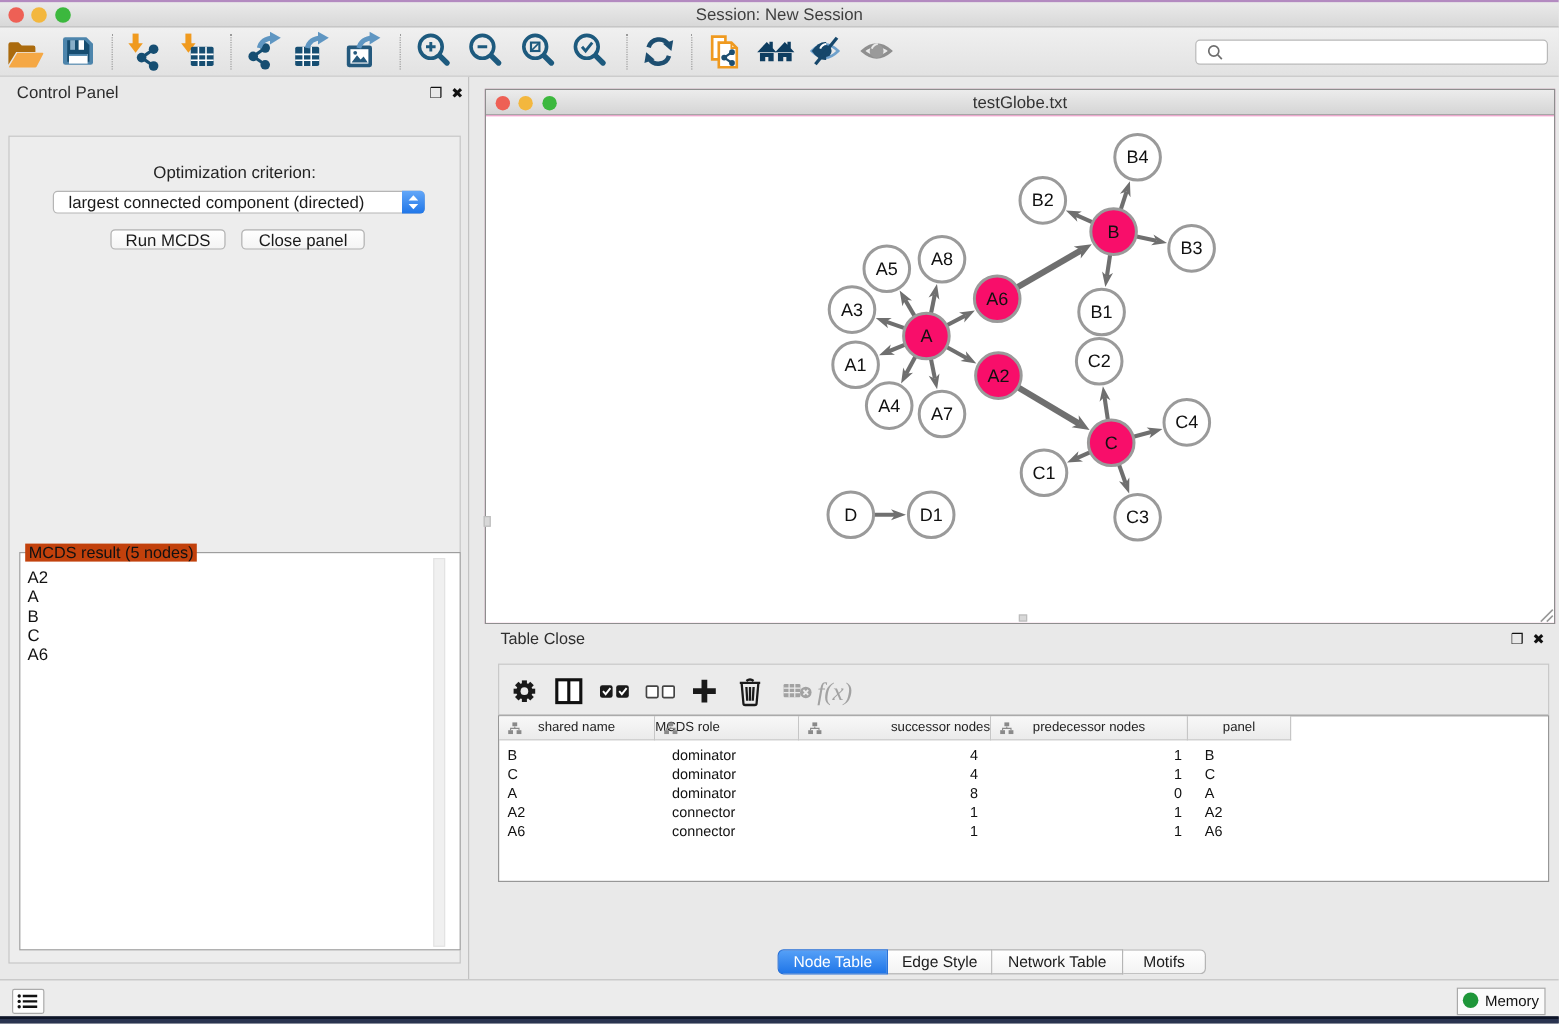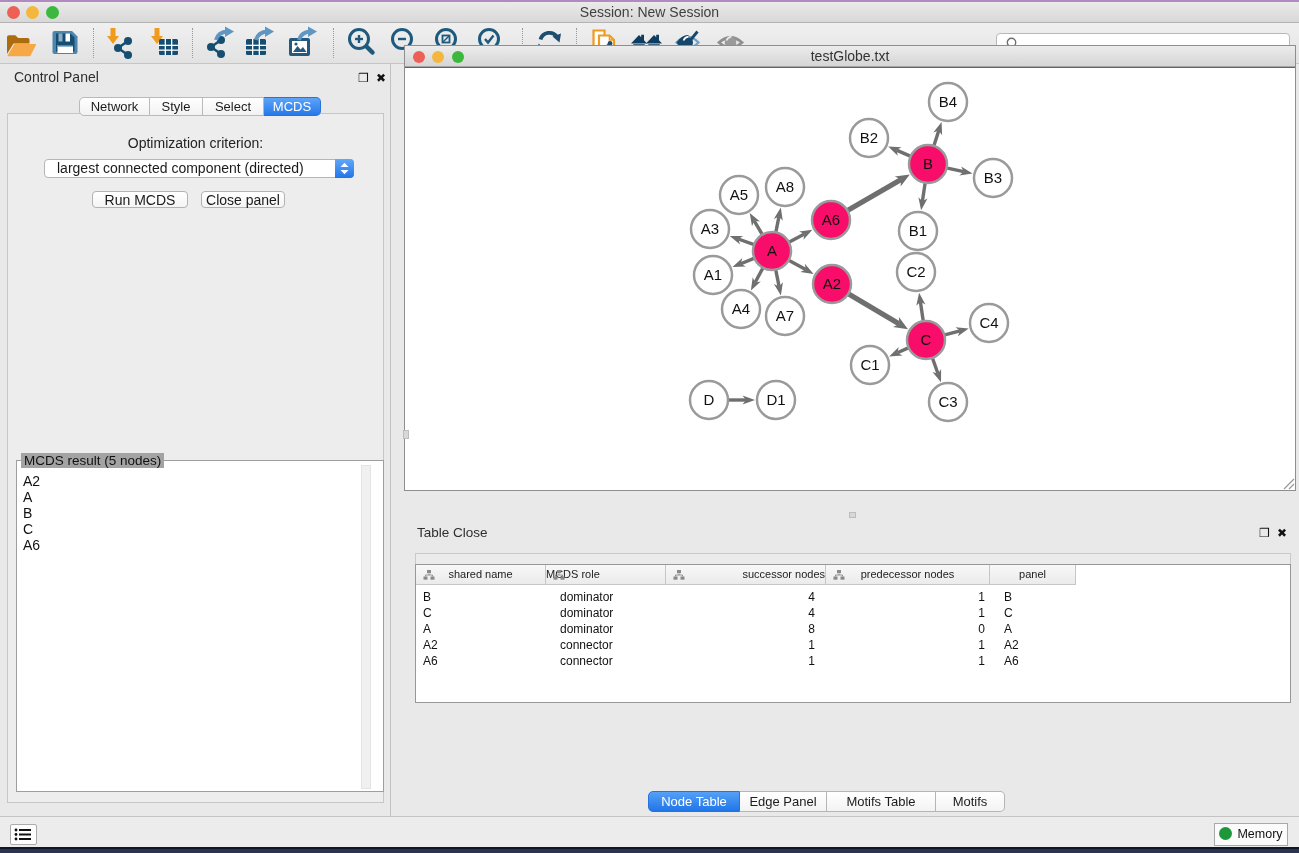--- a/index.html
+++ b/index.html
@@ -21,32 +21,32 @@
 .tab.first{border-left:1px solid #b9b9b9;border-radius:5px 0 0 5px}
 .tab.last{border-radius:0 5px 5px 0}
 .tab.sel{background:linear-gradient(#5ea4f7,#2479ea);color:#fff;border-color:#2a72d8}
 #cptabs{left:79px;top:33px}
 #optlabel{position:absolute;left:0;top:71px;width:391px;text-align:center;color:#222;font-size:14px}
 #dropdown{position:absolute;left:44px;top:95px;width:310px;height:19px;background:#fff;border:1px solid #b5b5b5;border-radius:4px}
 #dropdown .txt{position:absolute;left:12px;top:0;line-height:17px;color:#1a1a1a;font-size:14px}
 #dropdown .step{position:absolute;right:-1px;top:-1px;width:19px;height:19px;border-radius:0 4px 4px 0;background:linear-gradient(#63a7f8,#2076e8)}
 .btn{position:absolute;height:17px;background:linear-gradient(#ffffff,#f4f4f4);border:1px solid #b2b2b2;border-radius:4px;text-align:center;line-height:16px;color:#1a1a1a;font-size:14px}
 #fieldset{position:absolute;left:16px;top:396px;width:368px;height:332px;border:1px solid #9e9e9e;background:#fff}
-#fieldset .legend{position:absolute;left:4px;top:-8px;background:#a3a3a3;padding:0 3px;color:#111;font-size:13.5px}
+#fieldset .legend{position:absolute;left:4px;top:-8px;background:#c2410c;padding:0 3px;color:#111;font-size:13.5px}
 #fieldset .items{position:absolute;left:6px;top:12px;line-height:16px;color:#111;font-size:14px}
 #fieldset .sb{position:absolute;right:12px;top:4px;width:10px;height:324px;background:#f0f0f0;border:1px solid #e3e3e3}
 
-#netwin{left:404px;top:45px;width:892px;height:446px;background:#4d7c0f;border:1px solid #8e8e8e}
+#netwin{left:404px;top:74px;width:892px;height:446px;background:#f9a8d4;border:1px solid #8e8e8e}
 #nettitle{position:absolute;left:0;top:0;width:890px;height:21px;background:linear-gradient(#ececec,#d5d5d5);border-bottom:1px solid #a6a6a6;text-align:center}
 #nettitle .t{line-height:20px;color:#333;font-size:14px}
 #netcanvas{position:absolute;left:0;top:22px;width:890px;height:422px;background:#fff}
 
 #tp-title{left:417px;top:525px;color:#2e2e2e;font-size:13.5px}
 #tptoolbar{left:415px;top:553px;width:876px;height:43px;background:#ebebeb;border:1px solid #c9c9c9}
-#tptable{left:415px;top:564px;width:876px;height:139px;background:#fff;border:1px solid #979797}
+#tptable{left:415px;top:596px;width:876px;height:139px;background:#fff;border:1px solid #979797}
 .th{position:absolute;top:0;height:20px;background:linear-gradient(#f8f8f8,#ebebeb);border-right:1px solid #c6c6c6;border-bottom:1px solid #c6c6c6;font-size:11px;color:#222;line-height:19px}
 .td{position:absolute;font-size:12px;color:#111;line-height:16px}
 #btabs{left:648px;top:791px}
 .btab{border:1px solid #b5b5b5;border-left:none;background:linear-gradient(#ffffff,#f3f3f3);color:#1c1c1c;text-align:center;line-height:19px;font-size:13px;height:21px}
 .btab.first{border-left:1px solid #b5b5b5;border-radius:5px 0 0 5px}
 .btab.last{border-radius:0 5px 5px 0}
 .btab.sel{background:linear-gradient(#55a0f7,#2076e8);color:#fff;border-color:#2a72d8}
 #statusbar{left:0;top:816px;width:1299px;height:31px;background:#ececec;border-top:1px solid #c3c3c3}
 #listbtn{position:absolute;left:10px;top:7px;width:27px;height:21px;background:#fdfdfd;border:1px solid #ababab;border-radius:2px}
 #membtn{position:absolute;left:1214px;top:6px;width:74px;height:23px;background:#fbfbfb;border:1px solid #a9a9a9;font-size:12.5px;color:#111;line-height:21px;text-align:center}
@@ -201,38 +201,32 @@
         <circle cx="6.5" cy="6.5" r="4.2" fill="none" stroke="#6e6e6e" stroke-width="1.4"></circle>
         <line x1="9.8" y1="9.8" x2="13.2" y2="13.2" stroke="#6e6e6e" stroke-width="1.4"></line>
       </svg>
   </div>
 </div>
 <div class="abs" id="cpanel">
   <span class="hdr">Control Panel</span>
   <span class="winbtn" style="left:358px;top:7px">❒</span>
   <span class="winbtn" style="left:376px;top:7px">✖</span>
   <div id="cpbox"></div>
-  <div class="tabs" id="cptabs">
-    <div class="tab first" style="width:71px">Network</div>
-    <div class="tab" style="width:53px">Style</div>
-    <div class="tab" style="width:61px">Select</div>
-    <div class="tab sel last" style="width:57px">MCDS</div>
-  </div>
   <div id="dropdown">
     <span class="txt">largest connected component (directed)</span>
     <span class="step">
         <svg width="19" height="19" viewBox="0 0 19 19">
           <path d="M5.5 8 L9.5 3.7 L13.5 8 Z" fill="#fff"></path>
           <path d="M5.5 11 L9.5 15.3 L13.5 11 Z" fill="#fff"></path>
         </svg>
       </span>
   </div>
   <div id="optlabel">Optimization criterion:</div>
   <div class="btn" style="left:92px;top:127px;width:96px">Run MCDS</div>
-  <div class="btn" style="left:201px;top:127px;width:84px">Close panel</div>
+  <div class="btn" style="left:201px;top:127px;width:103px">Close panel</div>
   <div id="fieldset">
     <span class="legend">MCDS result (5 nodes)</span>
     <div class="items">A2<br>A<br>B<br>C<br>A6</div>
     <div class="sb"></div>
   </div>
 </div>
 <div class="abs" id="netwin">
   <div id="nettitle">
     <div class="abs tl" style="left:8px;top:5px;width:12px;height:12px;background:#ee6055"></div>
     <div class="abs tl" style="left:27px;top:5px;width:12px;height:12px;background:#f3b73e"></div>
@@ -444,22 +438,22 @@
 <div class="td" style="left:410px;top:72px;width:159px;text-align:right">1</div>
 <div class="td" style="left:588px;top:72px">A2</div>
 <div class="td" style="left:7px;top:88px">A6</div>
 <div class="td" style="left:144px;top:88px">connector</div>
 <div class="td" style="left:250px;top:88px;width:149px;text-align:right">1</div>
 <div class="td" style="left:410px;top:88px;width:159px;text-align:right">1</div>
 <div class="td" style="left:588px;top:88px">A6</div>
 </div>
 <div class="tabs abs" id="btabs">
   <div class="btab sel first" style="width:92px">Node Table</div>
-  <div class="btab" style="width:87px">Edge Panel</div>
-  <div class="btab" style="width:109px">Motifs Table</div>
+  <div class="btab" style="width:87px">Edge Style</div>
+  <div class="btab" style="width:109px">Network Table</div>
   <div class="btab last" style="width:69px">Motifs</div>
 </div>
 <div class="abs" id="statusbar">
   <div id="listbtn">
     <svg width="25" height="19" viewBox="0 0 25 19">
         <g stroke="#111" stroke-width="2">
           <line x1="8" y1="5" x2="20" y2="5"></line>
           <line x1="8" y1="9.5" x2="20" y2="9.5"></line>
           <line x1="8" y1="14" x2="20" y2="14"></line>
         </g>

